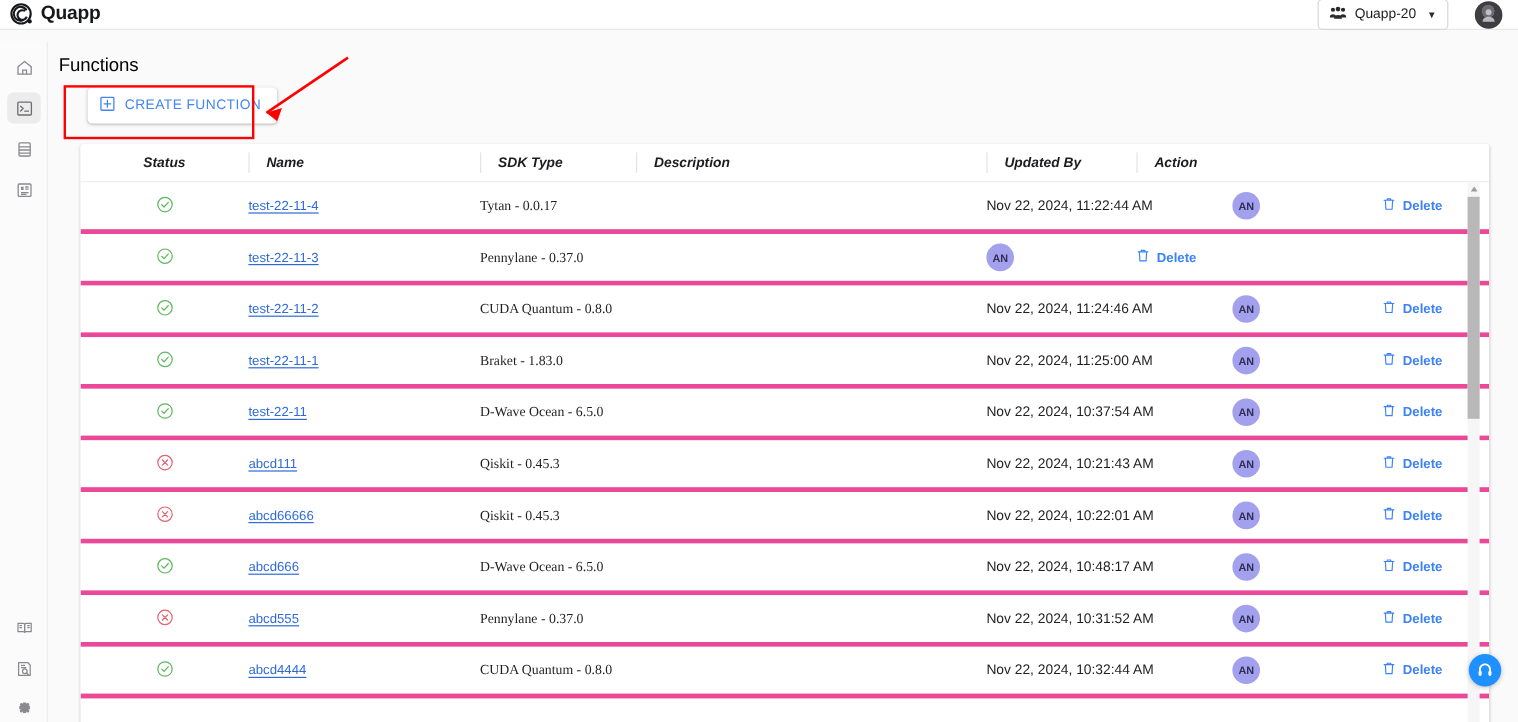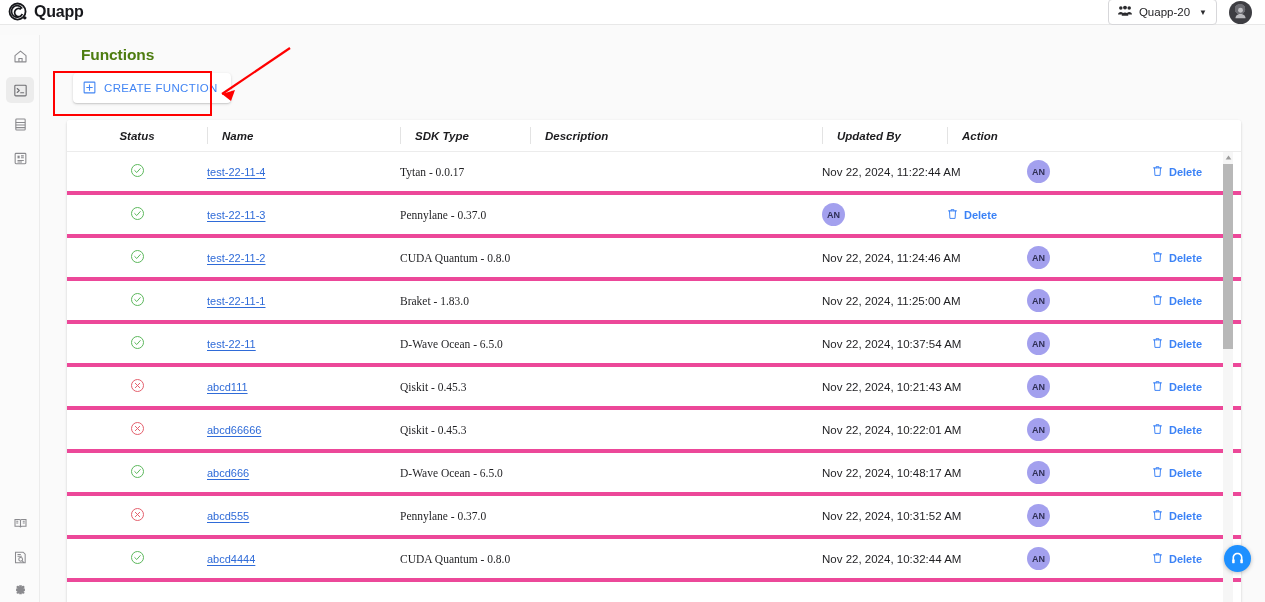--- a/index.html
+++ b/index.html
@@ -15,21 +15,21 @@
   
   .topbar {
     position: absolute; left: 0; top: 0; width: 1265px; height: 25px;
     background: #ffffff; border-bottom: 1px solid #e8e8e8;
     display: flex; align-items: center;
   }
   .logo-wrap { display: flex; align-items: center; gap: 5px; margin-left: 8px; }
   .logo-mark { width: 21px; height: 21px; flex: 0 0 auto; }
   .logo-text { font-size: 16px; font-weight: 700; color: #17181c; letter-spacing: -0.2px; }
 
-  .topbar-right { margin-left: auto; display: flex; align-items: center; gap: 12px; padding-right: 13px; }
+  .topbar-right { margin-left: auto; display: flex; align-items: center; gap: 22px; padding-right: 13px; }
   .org-select {
     height: 26px; min-width: 104px; border: 1px solid #d7d7da; border-radius: 4px;
     background: #fff; display: flex; align-items: center; gap: 7px; padding: 0 9px;
     font-size: 11.5px; color: #1d1d20; cursor: pointer;
   }
   .org-select .caret { font-size: 8px; color: #2b2b2e; margin-left: 2px; }
   .avatar-top {
     width: 23px; height: 23px; border-radius: 50%;
     background: radial-gradient(circle at 48% 36%, #6c6c72 0 28%, #3d3d42 29% 100%);
     display: flex; align-items: center; justify-content: center; cursor: pointer;
@@ -47,22 +47,22 @@
     width: 28px; height: 26px; margin: 3px auto 8px auto; border-radius: 5px;
     display: flex; align-items: center; justify-content: center; cursor: pointer;
   }
   .rail-item.active { background: #ececec; }
   .rail-item svg { display: block; }
 
   
   .main { position: absolute; left: 40px; top: 35px; width: 1225px; height: 567px; background: #fafafa; }
 
   .page-title {
-    position: absolute; left: 41px; top: 11px;
-    font-size: 15.5px; font-weight: 700; color: #4d7c0f; letter-spacing: -0.1px;
+    position: absolute; left: 9px; top: 11px;
+    font-size: 15.5px; font-weight: 400; color: #000000; letter-spacing: -0.1px;
   }
 
   .create-btn {
     position: absolute; left: 33px; top: 38px;
     height: 30px; padding: 0 13px 0 10px;
     background: #ffffff; border: none; border-radius: 4px;
     box-shadow: 0 1px 3px rgba(0,0,0,.16), 0 1px 1px rgba(0,0,0,.07);
     display: flex; align-items: center; gap: 8px; cursor: pointer;
     color: #4285f4; font-size: 11.5px; font-weight: 500; letter-spacing: .35px;
     font-family: "Liberation Sans", sans-serif;

